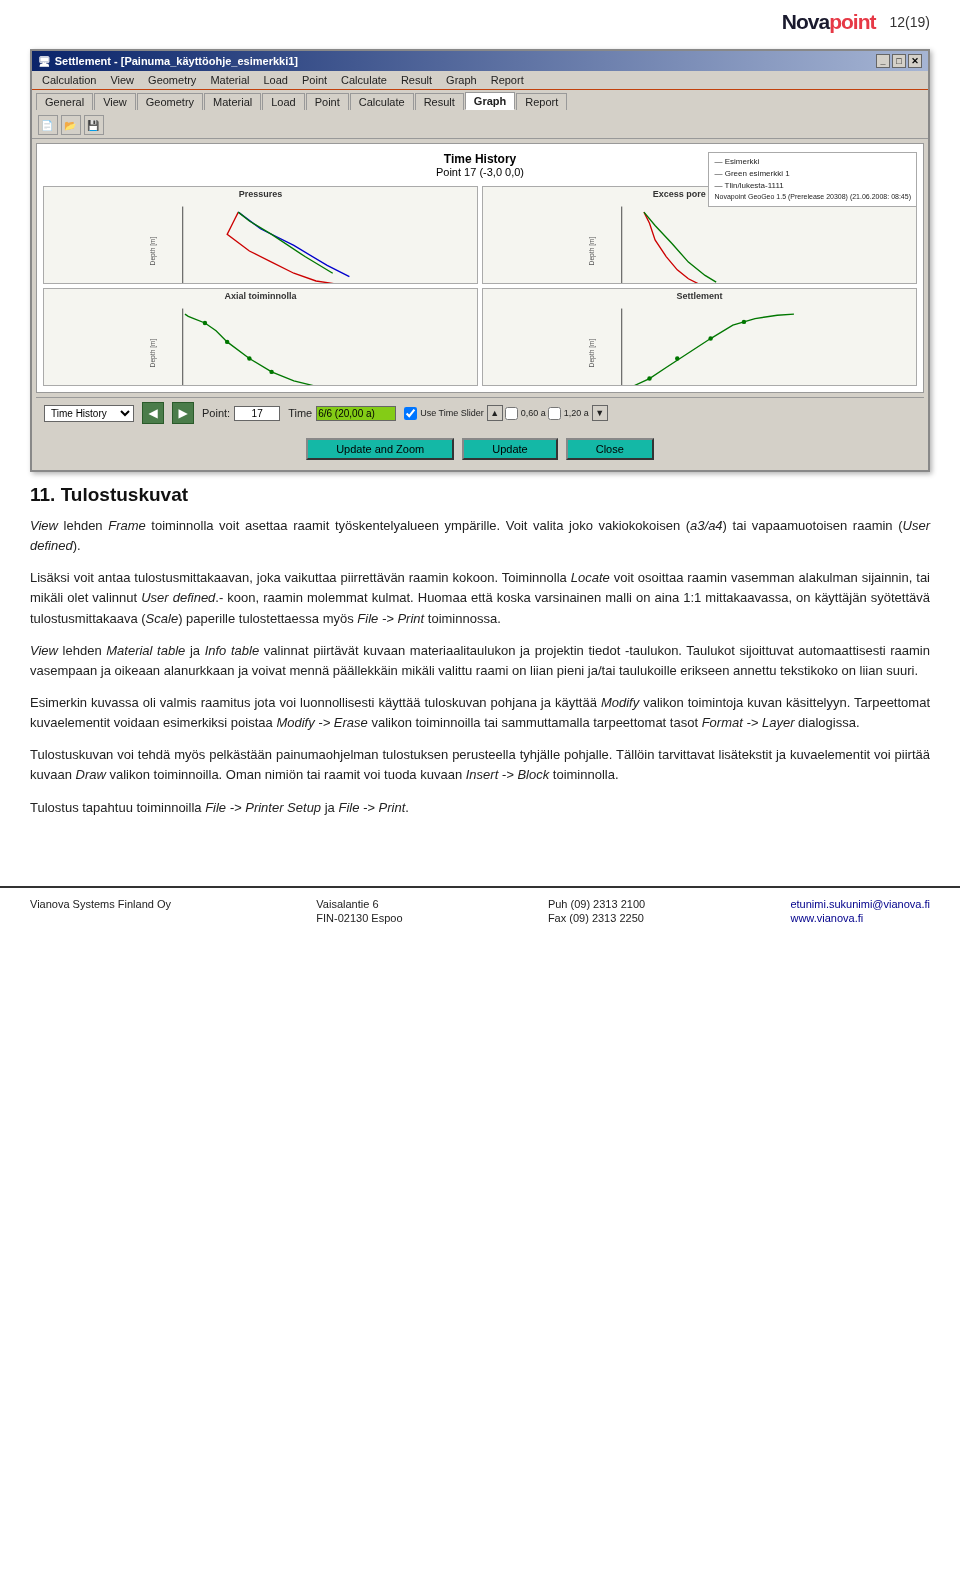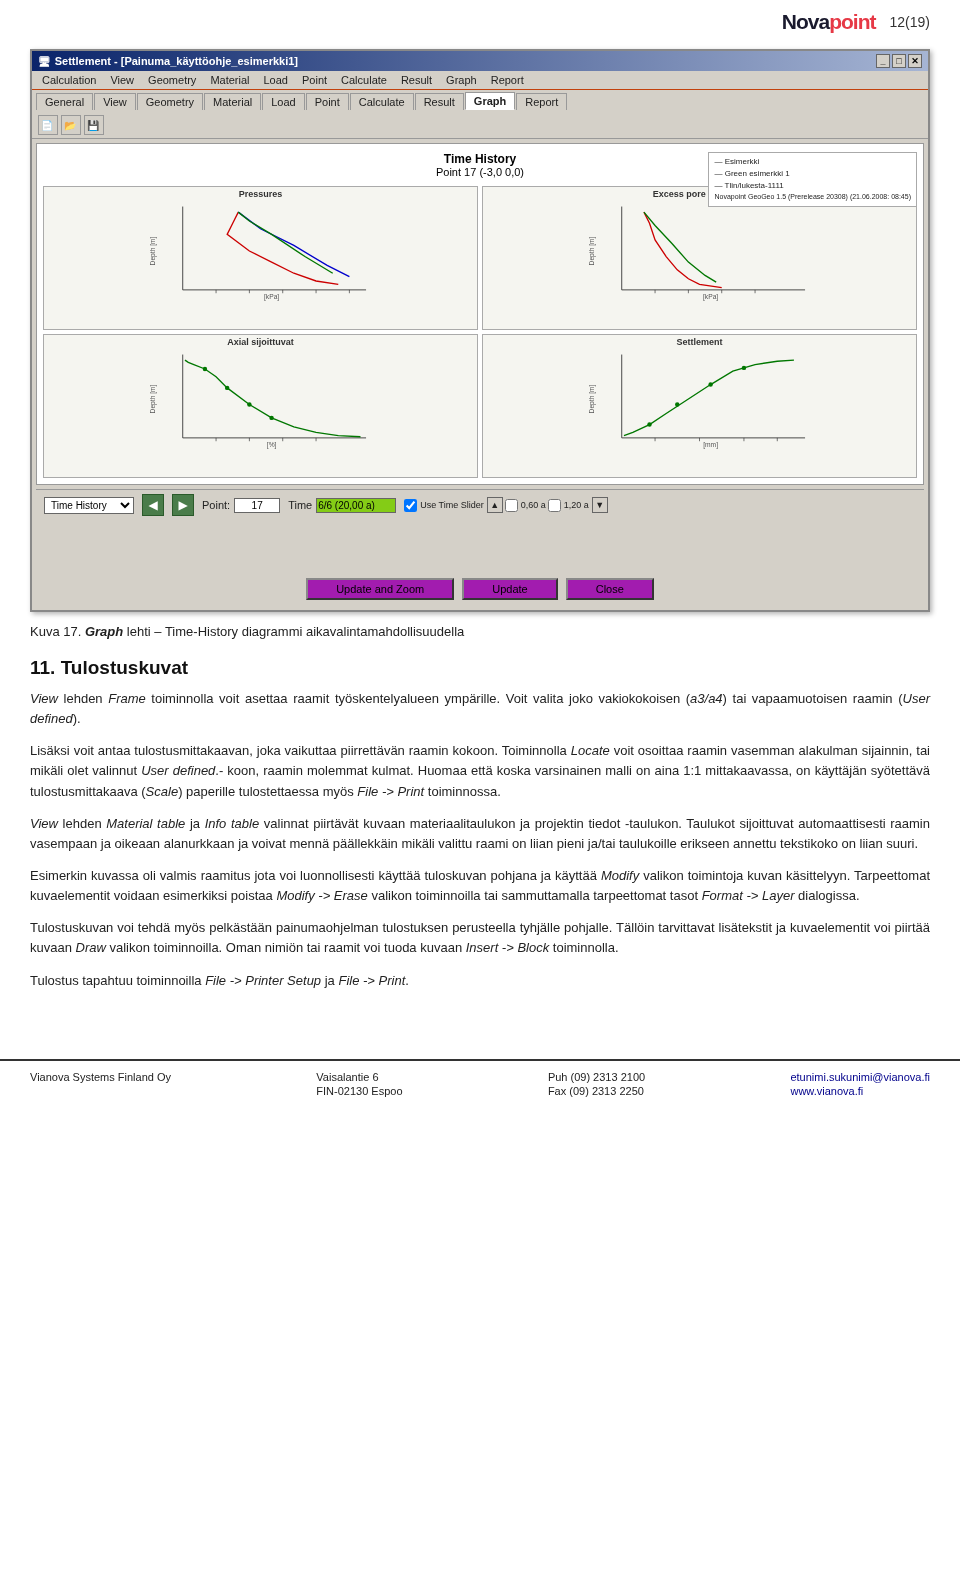--- a/index.html
+++ b/index.html
@@ -165,21 +165,21 @@
     .graph-top-row {
       display: flex;
       gap: 4px;
       margin-bottom: 4px;
     }
     .graph-cell {
       flex: 1;
       border: 1px solid #aaa;
       background: #f5f5f0;
       position: relative;
-      height: 144px;
+      height: 98px;
       overflow: hidden;
     }
     .graph-cell-title {
       font-size: 9px;
       text-align: center;
       padding: 2px;
       color: #333;
       font-weight: bold;
     }
 
@@ -272,26 +272,25 @@
     .action-buttons {
       display: flex;
       justify-content: center;
       gap: 8px;
       padding: 6px 8px;
       background: #d4d0c8;
       margin: 0 4px 4px 4px;
     }
     .action-btn {
       padding: 3px 28px;
-      background: #a21caf;
+      background: #14b8a6;
       border: 2px solid #888;
       border-style: outset;
       font-size: 11px;
       cursor: pointer;
-      margin-top: 48px;
     }
 
     
     .figure-caption {
       font-size: 13px;
       margin-bottom: 18px;
       color: #222;
     }
     .figure-caption strong {
       font-style: italic;
@@ -455,21 +454,21 @@
             <line x1="90" y1="80" x2="90" y2="83" stroke="#333" stroke-width="0.6"></line>
             <line x1="120" y1="80" x2="120" y2="83" stroke="#333" stroke-width="0.6"></line>
             <line x1="150" y1="80" x2="150" y2="83" stroke="#333" stroke-width="0.6"></line>
           </svg>
         </div>
       </div>
 
       <div class="graph-bottom-row">
 
         <div class="graph-cell">
-          <div class="graph-cell-title">Axial sijoittuvat</div>
+          <div class="graph-cell-title">Axial toiminnolla</div>
           <svg class="graph-svg" viewBox="0 0 200 90">
             <rect width="200" height="90" fill="#f5f5f0"></rect>
             <line x1="30" y1="5" x2="30" y2="80" stroke="#333" stroke-width="0.8"></line>
             <line x1="30" y1="80" x2="195" y2="80" stroke="#333" stroke-width="0.8"></line>
             <text x="5" y="45" font-size="6" fill="#555" transform="rotate(-90,5,45)" text-anchor="middle">Depth [m]</text>
             <text x="110" y="88" font-size="6" fill="#555" text-anchor="middle">[%]</text>
 
             <polyline points="32,10 35,12 40,14 50,18 60,25 70,35 90,50 110,62 130,70 150,75 170,78 190,79" fill="none" stroke="#007700" stroke-width="1.2"></polyline>
             <circle cx="50" cy="18" r="2" fill="#007700"></circle>
             <circle cx="70" cy="35" r="2" fill="#007700"></circle>
@@ -541,23 +540,20 @@
     </div>
 
     <div class="action-buttons">
       <button class="action-btn">Update and Zoom</button>
       <button class="action-btn">Update</button>
       <button class="action-btn">Close</button>
     </div>
 
   </div>
 
-  <div class="figure-caption">
-    Kuva 17. <em><strong>Graph</strong></em> lehti – Time-History diagrammi aikavalintamahdollisuudella
-  </div>
 
   <div class="section-heading">
     11. Tulostuskuvat
   </div>
 
   <p class="body-text">
     <em>View</em> lehden <em>Frame</em> toiminnolla voit asettaa raamit työskentelyalueen ympärille. Voit valita joko vakiokokoisen (<em>a3/a4</em>) tai vapaamuotoisen raamin (<em>User defined</em>).
   </p>
   <p class="body-text">
     Lisäksi voit antaa tulostusmittakaavan, joka vaikuttaa piirrettävän raamin kokoon. Toiminnolla <em>Locate</em> voit osoittaa raamin vasemman alakulman sijainnin, tai mikäli olet valinnut <em>User defined</em>.- koon, raamin molemmat kulmat. Huomaa että koska varsinainen malli on aina 1:1 mittakaavassa, on käyttäjän syötettävä tulostusmittakaava (<em>Scale</em>) paperille tulostettaessa myös <em>File -&gt; Print</em> toiminnossa.

